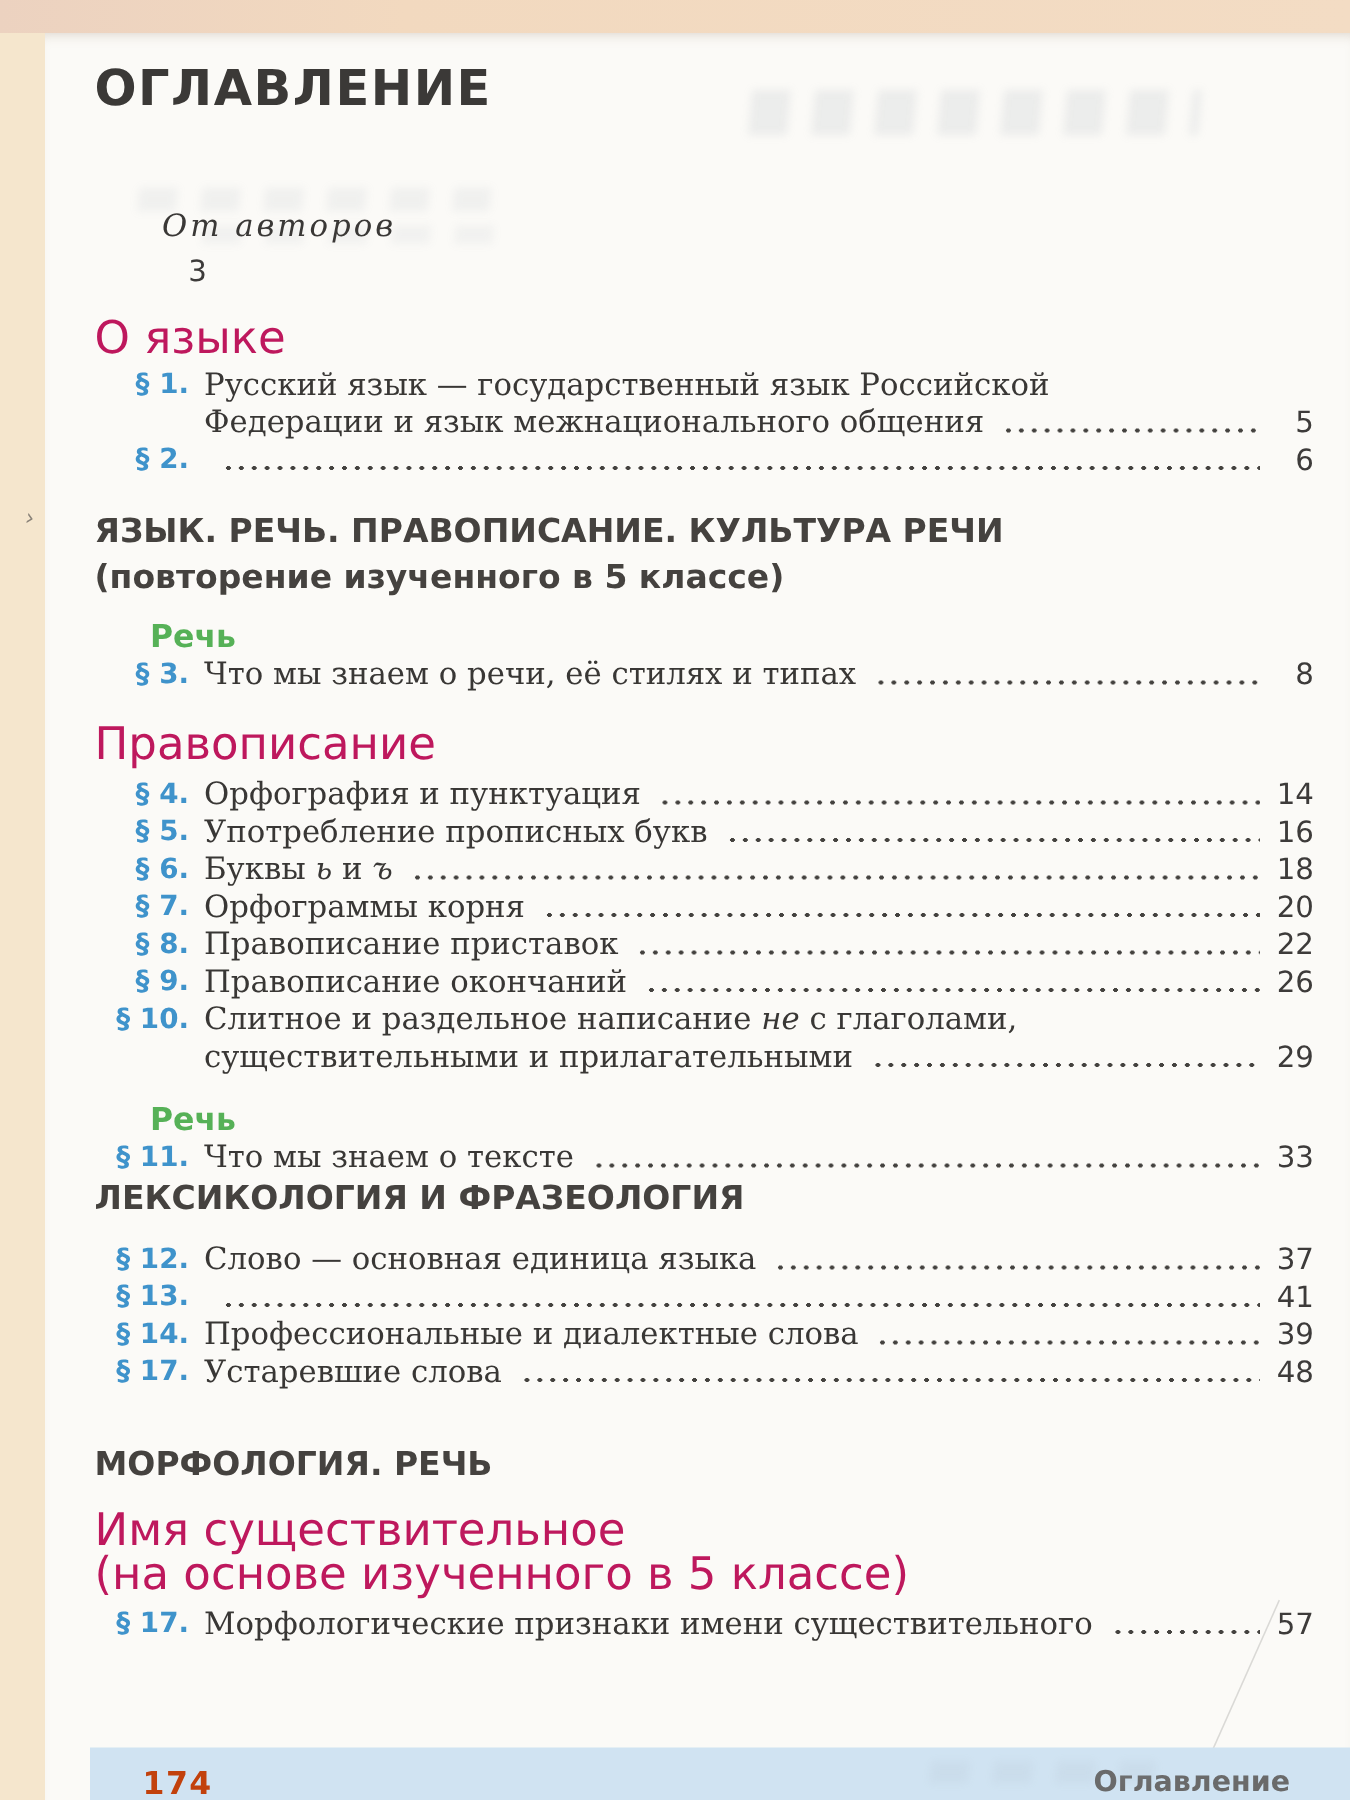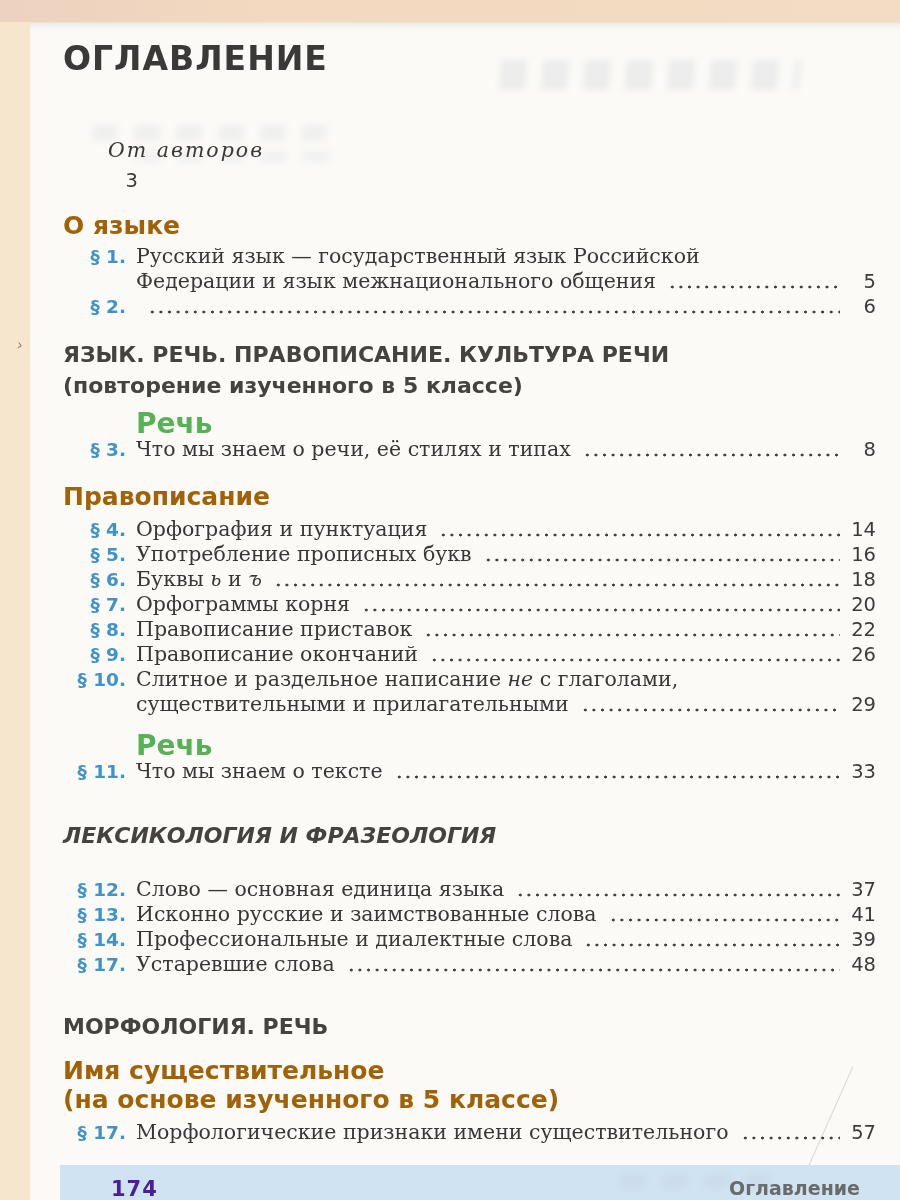--- a/index.html
+++ b/index.html
@@ -33,43 +33,43 @@
   .content{position:absolute;left:33px;top:0;right:24px;}
   .doc-title{
     margin:16px 0 58px 0;font-size:33px;line-height:42px;font-weight:bold;
     letter-spacing:1px;color:#3b3937;font-family:"DejaVu Sans",sans-serif;
   }
   .row{color:#3a3836;}
   .frontmatter{display:flex;align-items:baseline;padding-left:45px;
     font-family:"DejaVu Serif",serif;font-style:italic;font-size:20.5px;
     line-height:25px;letter-spacing:2px;flex-direction:column;}
   .heading{font-weight:bold;font-size:22px;line-height:31px;color:#45423f;}
-  .sub{font-weight:bold;font-size:25px;line-height:29px;color:#a16207;}
-  .speech{font-weight:bold;font-size:28px;line-height:26px;
-    color:var(--green,#56b157);margin-left:73px;}
+  .sub{font-weight:normal;font-size:30px;line-height:29px;color:#be185d;}
+  .speech{font-weight:bold;font-size:21px;line-height:26px;
+    color:var(--green,#56b157);margin-left:37px;}
   .entry{display:flex;padding-left:8px;font-family:"DejaVu Serif",serif;
     font-size:20.5px;line-height:25px;color:#393735;}
   .entry .num{width:55px;flex:0 0 55px;text-align:right;margin-right:10px;
     font-family:"DejaVu Sans",sans-serif;font-weight:bold;font-size:18.5px;
     color:var(--accent,#3f93cb);}
   .entry .body{flex:1;min-width:0;}
   .l.last{display:flex;align-items:baseline;}
   .dots{flex:1;align-self:flex-end;height:4px;margin:0 6px 5px 10px;
     background-image:radial-gradient(circle,#44423f 1.4px,transparent 1.6px);
     background-size:8.6px 4px;background-repeat:repeat-x;background-position:2px center;}
   .pg{flex:0 0 auto;min-width:30px;text-align:right;
     font-family:"DejaVu Sans",sans-serif;font-size:19.5px;color:#3d3b3a;}
   .frontmatter .pg{font-style:normal;letter-spacing:0;}
   .it{font-style:italic;}
 
   
   .footer{position:absolute;left:30px;right:0;top:1143px;bottom:0;
     background:var(--footerbg,#d0e3f2);display:flex;align-items:flex-start;
     justify-content:space-between;padding:12px 40px 0 35px;box-sizing:border-box;}
-  .footer .pnum{font-weight:bold;font-size:21px;color:#4c1d95;letter-spacing:1px;margin-left:16px;}
+  .footer .pnum{font-weight:bold;font-size:21px;color:#c2410c;letter-spacing:1px;}
   .footer .flabel{font-weight:bold;font-size:19px;color:#6a6a6a;}
 </style>
 </head>
 <body>
 
 <div class="strip-top"></div>
 
 <div class="page">
   <div class="ghost ghost-a"></div>
   <div class="ghost ghost-b"></div>
@@ -199,38 +199,37 @@
         <div class="row entry">
           <span class="num">§ 11.</span>
           <div class="body">
             <div class="l last">
               <span class="t"><span>Что мы знаем о тексте</span></span>
               <span class="dots"></span>
               <span class="pg">33</span>
             </div>
           </div>
         </div>
-        <div class="row heading" style="margin-top: 36px; font-style: italic;">
+        <div class="row heading" style="">
           <div>ЛЕКСИКОЛОГИЯ И ФРАЗЕОЛОГИЯ</div>
         </div>
-        <div class="row entry" style="margin-top: 26px;">
+        <div class="row entry" style="margin-top: 12px;">
           <span class="num">§ 12.</span>
           <div class="body">
             <div class="l last">
               <span class="t"><span>Слово — основная единица языка</span></span>
               <span class="dots"></span>
               <span class="pg">37</span>
             </div>
           </div>
         </div>
         <div class="row entry">
           <span class="num">§ 13.</span>
           <div class="body">
             <div class="l last">
-              <span class="t"><span>Исконно русские и заимствованные слова</span></span>
               <span class="dots"></span>
               <span class="pg">41</span>
             </div>
           </div>
         </div>
         <div class="row entry">
           <span class="num">§ 14.</span>
           <div class="body">
             <div class="l last">
               <span class="t"><span>Профессиональные и диалектные слова</span></span>

